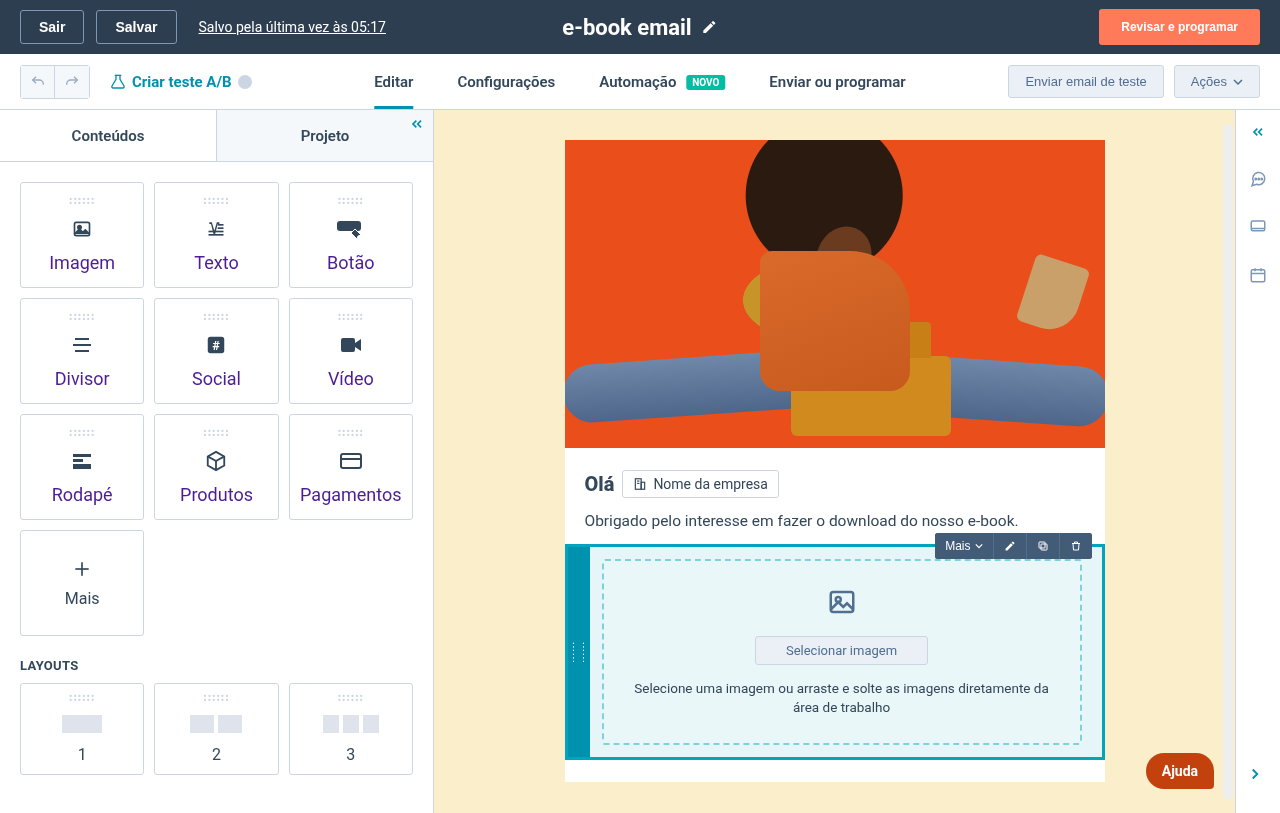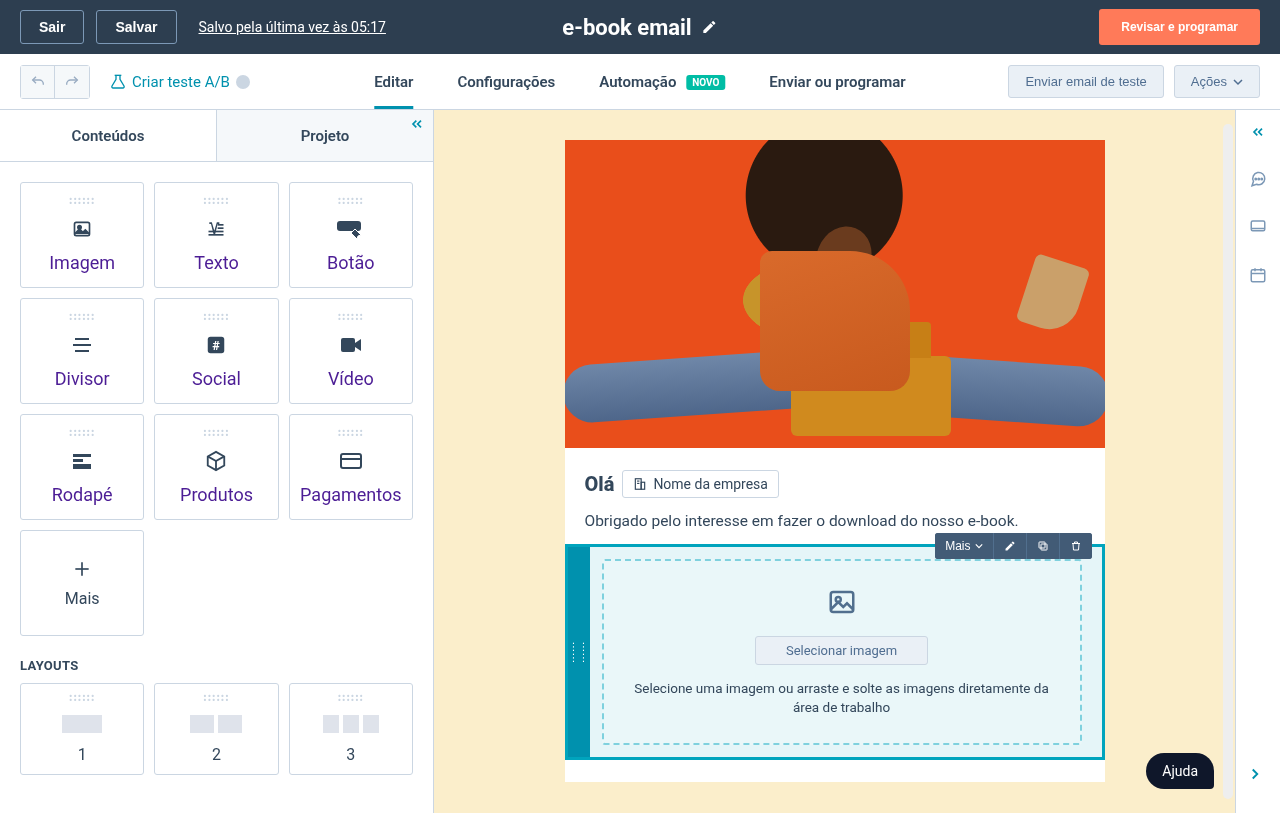--- a/index.html
+++ b/index.html
@@ -9,21 +9,21 @@
 .btn-outline { background:transparent; border:1px solid #7c98b6; color:#fff; padding:8px 18px; border-radius:3px; font-size:14px; font-weight:600; cursor:pointer; }
 .save-link { color:#fff; font-size:14px; text-decoration:underline; margin-left:10px; cursor:pointer;}
 .title-center { position:absolute; left:50%; transform:translateX(-50%); display:flex; align-items:center; gap:10px; }
 .title-center h1 { color:#fff; font-size:22px; font-weight:700; }
 .pencil-icon { color:#fff; font-size:14px; }
 .btn-primary { background:#ff7a59; border:none; color:#fff; padding:11px 22px; border-radius:3px; font-size:12px; font-weight:600; cursor:pointer;}
 .secondbar { background:#fff; height:56px; border-bottom:1px solid #cbd6e2; display:flex; align-items:center; padding:0 20px; position:relative;}
 .undo-redo { display:flex; border:1px solid #cbd6e2; border-radius:3px; margin-right:20px; }
 .undo-redo button { width:34px; height:32px; background:#f5f8fa; border:none; border-right:1px solid #cbd6e2; cursor:pointer; color:#99acc2; display:flex; align-items:center; justify-content:center;}
 .undo-redo button:last-child{border-right:none;}
-.ab-link { color:#0091ae; font-weight:400; font-size:15px; display:flex; align-items:center; gap:6px; cursor:pointer;}
+.ab-link { color:#0091ae; font-weight:700; font-size:15px; display:flex; align-items:center; gap:6px; cursor:pointer;}
 .ab-link .info { width:14px; height:14px; border-radius:50%; background:#cbd6e2; display:inline-block;}
 .main-tabs { position:absolute; left:50%; transform:translateX(-50%); display:flex; gap:44px; }
 .main-tabs .tab { font-size:15px; font-weight:600; color:#33475b; padding:17px 0; cursor:pointer; position:relative;}
 .main-tabs .tab.active { color:#33475b; }
 .main-tabs .tab.active::after { content:""; position:absolute; bottom:-1px; left:0; right:0; height:3px; background:#0091ae;}
 .badge-novo { background:#00bda5; color:#fff; font-size:10px; padding:2px 6px; border-radius:3px; font-weight:700; margin-left:6px; vertical-align:middle;}
 .right-actions { margin-left:auto; display:flex; gap:10px;}
 .btn-secondary { background:#eaf0f6; border:1px solid #cbd6e2; color:#506e91; padding:8px 16px; border-radius:3px; font-size:13px; font-weight:500; cursor:pointer; display:flex; align-items:center; gap:6px;}
 .workspace { display:flex; height:calc(813px - 54px - 56px); }
 .sidebar-left { width:434px; border-right:1px solid #cbd6e2; position:relative; display:flex; flex-direction:column;}
@@ -56,21 +56,21 @@
 .drag-handle { position:absolute; left:0; top:0; bottom:0; width:22px; background:#0091ae; display:flex; align-items:center; justify-content:center; color:#fff; font-size:10px;}
 .toolbar-float { position:absolute; top:-14px; right:10px; display:flex; background:#425b76; border-radius:3px; overflow:hidden; z-index:3;}
 .toolbar-float button { background:#425b76; border:none; color:#fff; padding:6px 10px; font-size:12px; cursor:pointer; border-right:1px solid #516f8e; display:flex; align-items:center; gap:4px;}
 .toolbar-float button:last-child{border-right:none;}
 .image-drop { border:2px dashed #7fd1de; border-radius:3px; padding:26px 20px; text-align:center; background:#eaf7f9;}
 .image-drop .ph-icon { font-size:30px; color:#516f8e; margin-bottom:12px; display:block;}
 .sel-btn { display:inline-block; background:#eaf0f6; border:1px solid #cbd6e2; padding:6px 30px; border-radius:3px; font-size:13px; color:#506e91; cursor:pointer; margin-bottom:14px;text-align:center;}
 .drop-text { font-size:13.5px; color:#33475b; line-height:1.4;}
 .right-rail { width:44px; background:#fff; display:flex; flex-direction:column; align-items:center; padding-top:14px; gap:30px;}
 .right-rail .ri { color:#7c98b6; cursor:pointer;}
-.help-btn { position:absolute; bottom:24px; right:66px; background:#0f172a; color:#fff; padding:10px 16px; border-radius:18px 18px 4px 18px; font-weight:400; font-size:14px; cursor:pointer;}
+.help-btn { position:absolute; bottom:24px; right:66px; background:#c2410c; color:#fff; padding:10px 16px; border-radius:18px 18px 4px 18px; font-weight:700; font-size:14px; cursor:pointer;}
 .expand-right { position:absolute; bottom:30px; right:16px; color:#0091ae; cursor:pointer;}
 svg{display:block;}
 
 
 .hero-img::before{content:"";position:absolute;inset:0;background:
  radial-gradient(circle at 48% 18%, #2a1a10 0 78px, transparent 79px),
  radial-gradient(ellipse 70px 40px at 46% 52%, #c7942a 0 100%, transparent 101%),
  linear-gradient(#e94e1b,#e94e1b);}
 .hero-img::after{content:"";position:absolute;left:50%;top:36%;width:150px;height:140px;transform:translateX(-50%);background:linear-gradient(160deg,#d96a2b 0%,#c85a1e 100%);border-radius:12px 60px 20px 20px;}
 .hero-typewriter{position:absolute;left:42%;bottom:12px;width:160px;height:80px;background:#d08a1e;border-radius:6px;}

